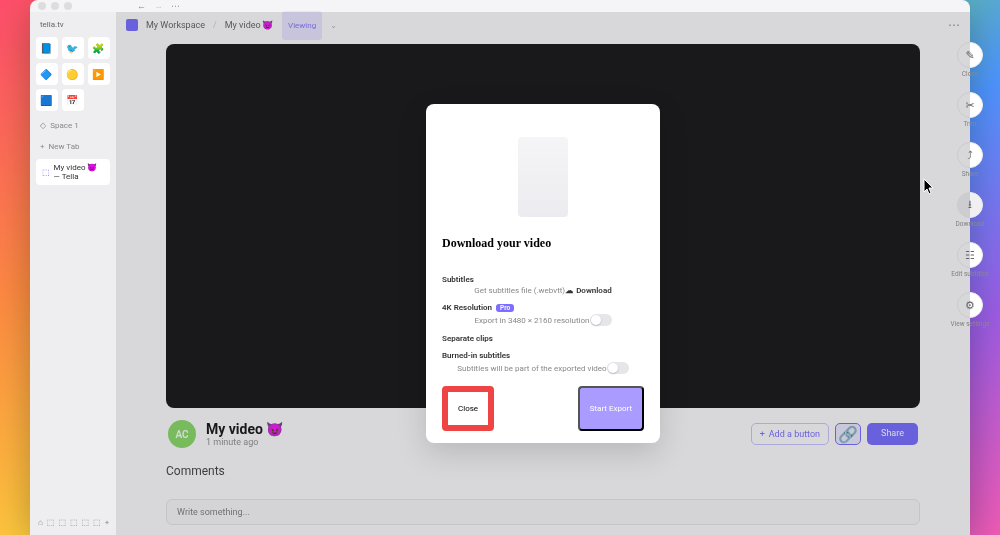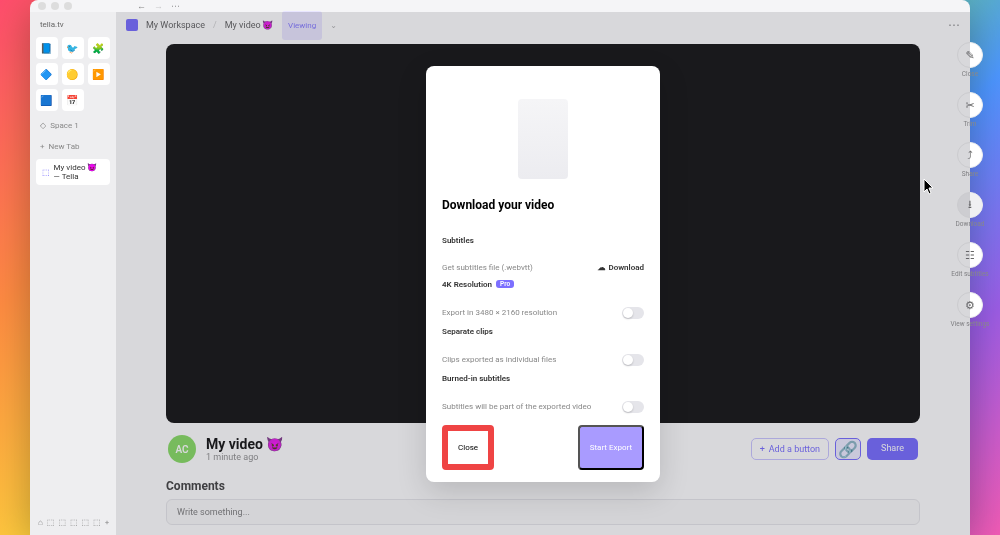--- a/index.html
+++ b/index.html
@@ -26,35 +26,35 @@
   .video-area { flex: 1; padding: 6px 50px 10px 50px; display: flex; flex-direction: column; }
   .player { flex: 1; background: #000; border-radius: 8px; min-height: 200px; }
   .meta-row { display: flex; align-items: center; padding: 12px 2px 8px; gap: 10px; }
   .avatar { width: 28px; height: 28px; border-radius: 50%; background: #7ed957; color: #fff; display:flex; align-items:center; justify-content:center; font-size:10px; font-weight:600;}
   .title-block h2 { font-size: 14px; font-weight: 700; }
   .title-block p { font-size: 9px; color: #888; }
   .btn-group { margin-left: auto; display: flex; gap: 6px; }
   .btn-outline { border: 1px solid #c5bfff; color: #6b5fff; background:#fff; padding: 5px 8px; border-radius: 5px; font-size: 9px; display:flex; align-items:center; gap:4px;}
   .btn-icon { border: 1px solid #6b5fff; background:#6b5fff22; color:#6b5fff; width:26px; border-radius:5px; display:flex;align-items:center;justify-content:center;}
   .btn-primary { background: #6b5fff; color: #fff; padding: 5px 14px; border-radius: 5px; font-size: 9px; }
-  .comments h3 { font-size: 12px; font-weight: 700; margin: 8px 0 6px; color:#333;}
+  .comments h3 { font-size: 12px; font-weight: 400; margin: 8px 0 21px; color:#333;}
   .comment-input { width: 100%; border: 1px solid #e5e5e8; border-radius: 6px; padding: 7px 10px; font-size: 9px; color: #aaa; background:#fafafa;}
   .right-rail { position: absolute; right: -22px; top: 30px; width: 44px; display: flex; flex-direction: column; gap: 14px; align-items: center; }
   .rail-item { display: flex; flex-direction: column; align-items: center; gap: 2px; }
   .rail-btn { width: 26px; height: 26px; border-radius: 50%; background: #fff; border: 1px solid #eee; display:flex;align-items:center;justify-content:center; font-size:11px; color:#666;}
   .rail-label { font-size: 6.5px; color: #888; white-space: nowrap; }
   .overlay { position: absolute; inset: 0; background: rgba(100,100,110,0.25); display: flex; align-items: center; justify-content: center; }
   .modal { width: 234px; background: #fff; border-radius: 8px; padding: 14px 16px 12px; box-shadow: 0 10px 30px rgba(0,0,0,0.15); display:flex; flex-direction:column; }
   .modal-hero { height: 118px; display:flex; align-items:center; justify-content:center;}
   .hero-box { width: 50px; height: 80px; background: linear-gradient(#f5f5f7,#ececf0); border-radius: 4px; }
-  .modal h3 { font-size: 12px; font-weight: 700; margin-bottom: 24px; }
+  .modal h3 { font-size: 12px; font-weight: 700; margin-bottom: 24px; font-family: Liberation Serif, serif; }
   .opt { margin-bottom: 8px; }
   .opt-head { font-size: 8px; font-weight: 600; color: #333; display:flex; align-items:center; gap:4px;}
   .pro-badge { background: #7c6fff; color:#fff; padding: 0 4px; border-radius: 3px; font-size: 6.5px; }
-  .opt-row { display: flex; align-items: center; justify-content: space-between; margin-top: 18px;}
+  .opt-row { display: flex; align-items: center; justify-content: center; margin-top: 2px;}
   .opt-desc { font-size: 8px; color: #888; }
   .dl-link { font-size: 8px; color: #333; font-weight: 600; display:flex; align-items:center; gap:3px;}
   .toggle { width: 22px; height: 12px; background: #e5e5ea; border-radius: 6px; position: relative; }
   .toggle::after { content:''; position:absolute; width:10px; height:10px; background:#fff; border-radius:50%; top:1px; left:1px; box-shadow:0 1px 2px rgba(0,0,0,0.2);}
   .modal-footer { display:flex; gap:6px; margin-top: 4px;}
   .btn-close { border:6px solid #ef4444; background:#fff; padding:4px 10px; border-radius:4px; font-size:8px; }
   .btn-start { background:#a99bff; color:#fff; padding:16px 10px; border-radius:4px; font-size:8px; margin-left:auto;}
   .cursor { position:absolute; top: 178px; right: 63px; font-size: 12px; z-index: 50; pointer-events:none;}
   svg { display:block; }
 </style>
@@ -207,24 +207,20 @@
               <span class="pro-badge">Pro</span>
             </div>
             <div class="opt-row">
               <div class="opt-desc">Export in 3480 × 2160 resolution</div>
               <div class="toggle"></div>
             </div>
           </div>
 
           <div class="opt">
             <div class="opt-head">Separate clips</div>
-            <div class="opt-row">
-              <div class="opt-desc">Clips exported as individual files</div>
-              <div class="toggle"></div>
-            </div>
           </div>
 
           <div class="opt">
             <div class="opt-head">Burned-in subtitles</div>
             <div class="opt-row">
               <div class="opt-desc">Subtitles will be part of the exported video</div>
               <div class="toggle"></div>
             </div>
           </div>
 

